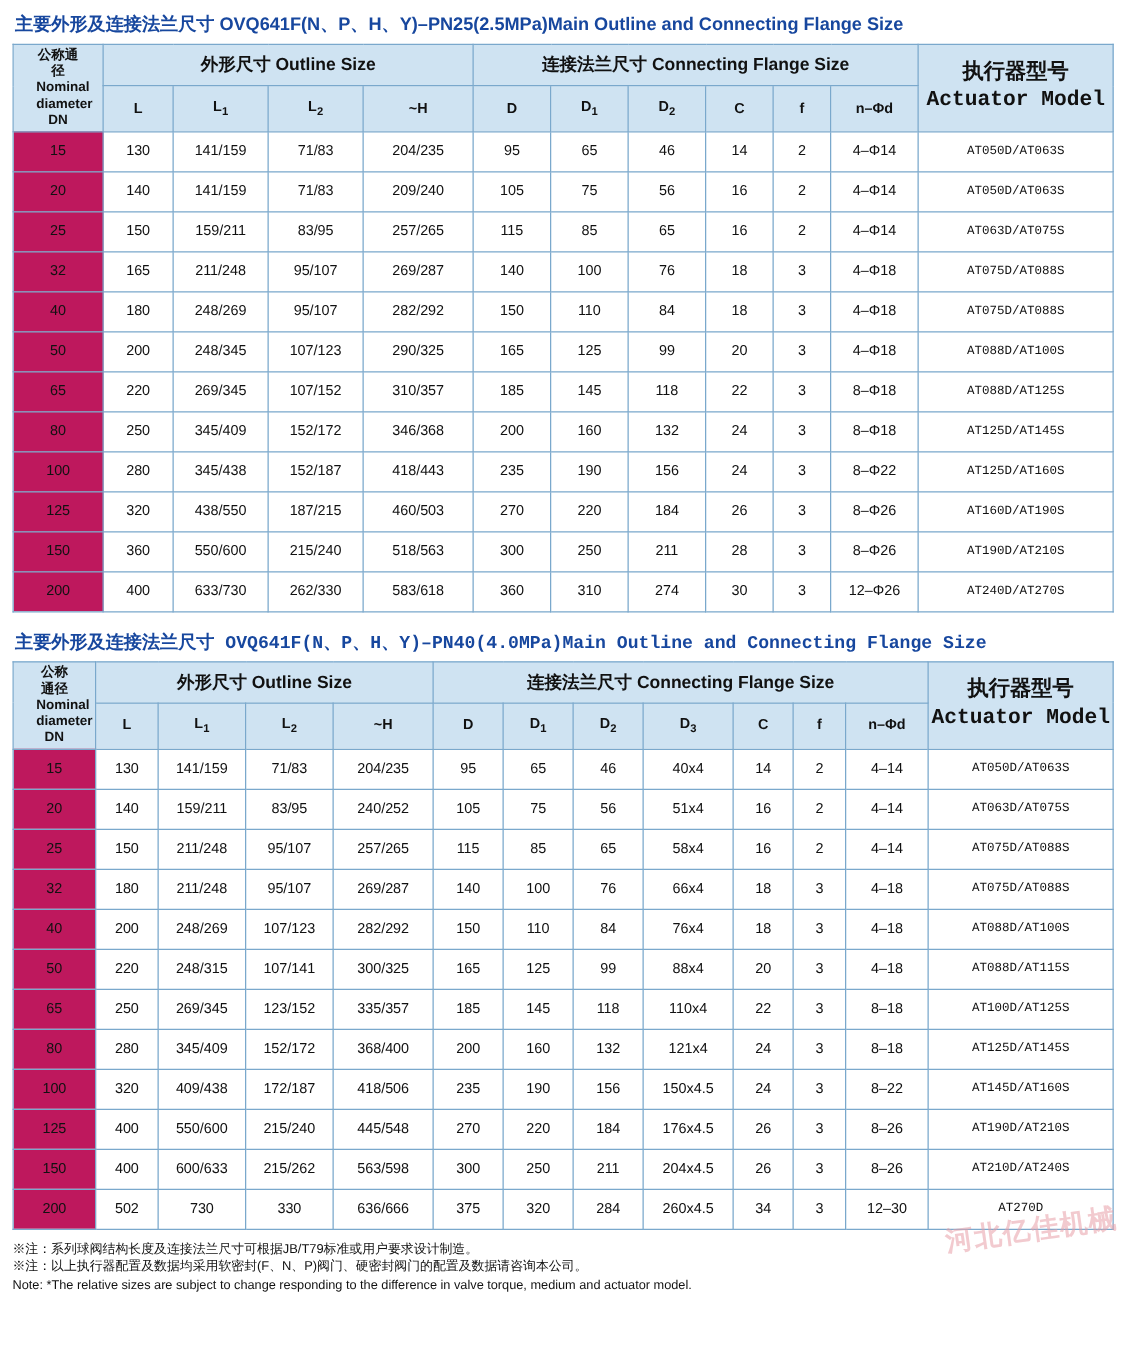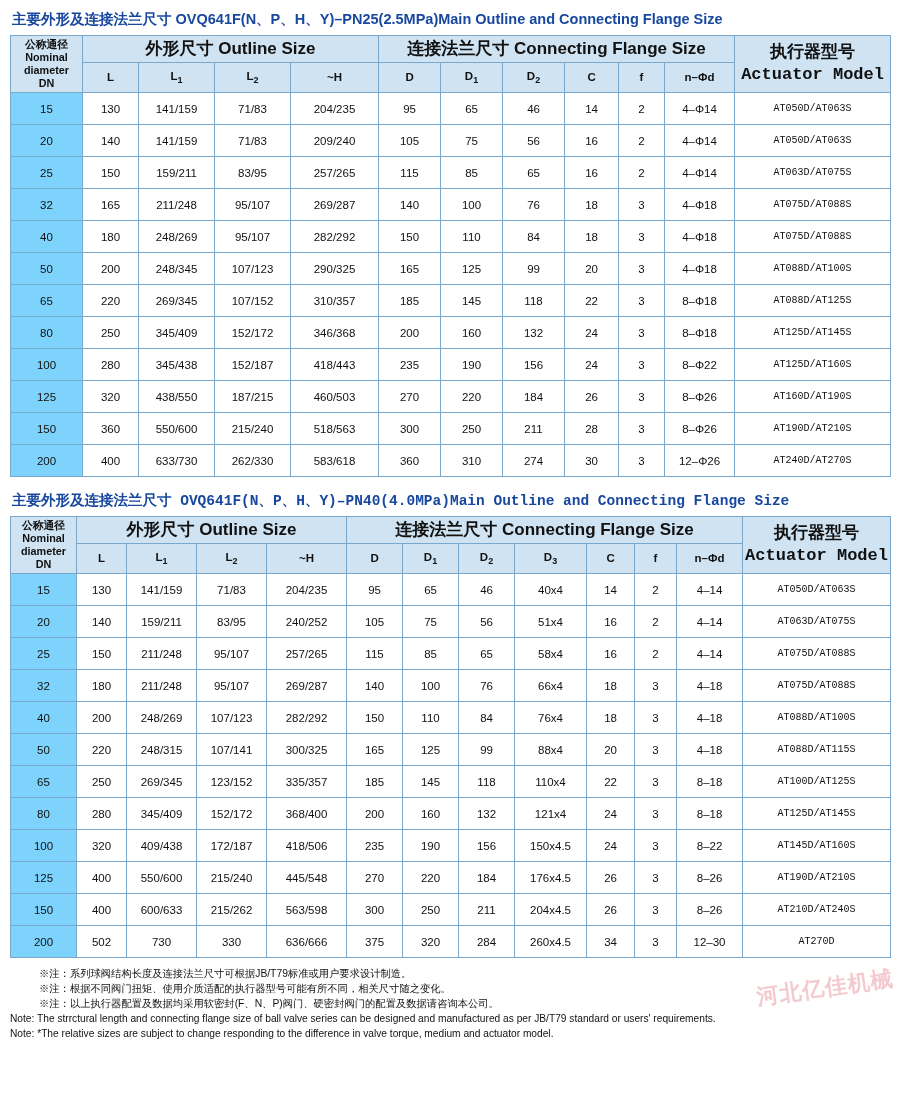--- a/index.html
+++ b/index.html
@@ -47,56 +47,55 @@
     color: #111;
     font-weight: normal;
   }
   table.spec thead td {
     background: #cfe3f2;
     font-weight: bold;
     font-size: 11.5px;
     line-height: 1.25;
   }
   table.spec thead td.grouphead {
-    font-size: 17px;
+    font-size: 14px;
     height: 26px;
   }
   table.spec thead td.cornerhead {
     font-size: 10.8px;
     line-height: 1.2;
-    padding: 2px 2px;
+    padding: 2px 18px;
   }
   table.spec thead td.actuator {
     font-size: 17px;
     line-height: 1.3;
     font-family: Liberation Mono, monospace;
   }
   table.spec tbody td {
     background: #ffffff;
     height: 31px;
   }
   table.spec tbody td.dn {
-    background: #7dd3fc;
+    background: #be185d;
     font-weight: normal;
   }
   table.spec tbody td.model {
     font-size: 10px;
     font-family: Liberation Mono, monospace;
   }
   .sub { font-size: 9px; vertical-align: sub; }
   .notes {
     margin-top: 9px;
     font-size: 10.3px;
     line-height: 1.45;
     color: #111;
   }
   .notes .cn {
     font-size: 10.3px;
     white-space: nowrap;
-    margin-left: 29px;
   }
   .notes .en {
     font-size: 10.2px;
     white-space: nowrap;
   }
   .watermark {
     position: absolute;
     right: 6px;
     bottom: 44px;
     font-size: 22px;
@@ -556,21 +555,19 @@
           <td>34</td>
           <td>3</td>
           <td>12–30</td>
           <td class="model">AT270D</td>
         </tr>
       </tbody>
   </table>
 
   <div class="notes">
     <div class="cn">※注：系列球阀结构长度及连接法兰尺寸可根据JB/T79标准或用户要求设计制造。</div>
-    <div class="cn">※注：根据不同阀门扭矩、使用介质适配的执行器型号可能有所不同，相关尺寸随之变化。</div>
     <div class="cn">※注：以上执行器配置及数据均采用软密封(F、N、P)阀门、硬密封阀门的配置及数据请咨询本公司。</div>
-    <div class="en">Note: The strrctural length and connecting flange size of ball valve series can be designed and manufactured as per JB/T79 standard or users' requirements.</div>
     <div class="en">Note: *The relative sizes are subject to change responding to the difference in valve torque, medium and actuator model.</div>
   </div>
 
   <div class="watermark">河北亿佳机械</div>
 
 </div>
 
 </body></html>

